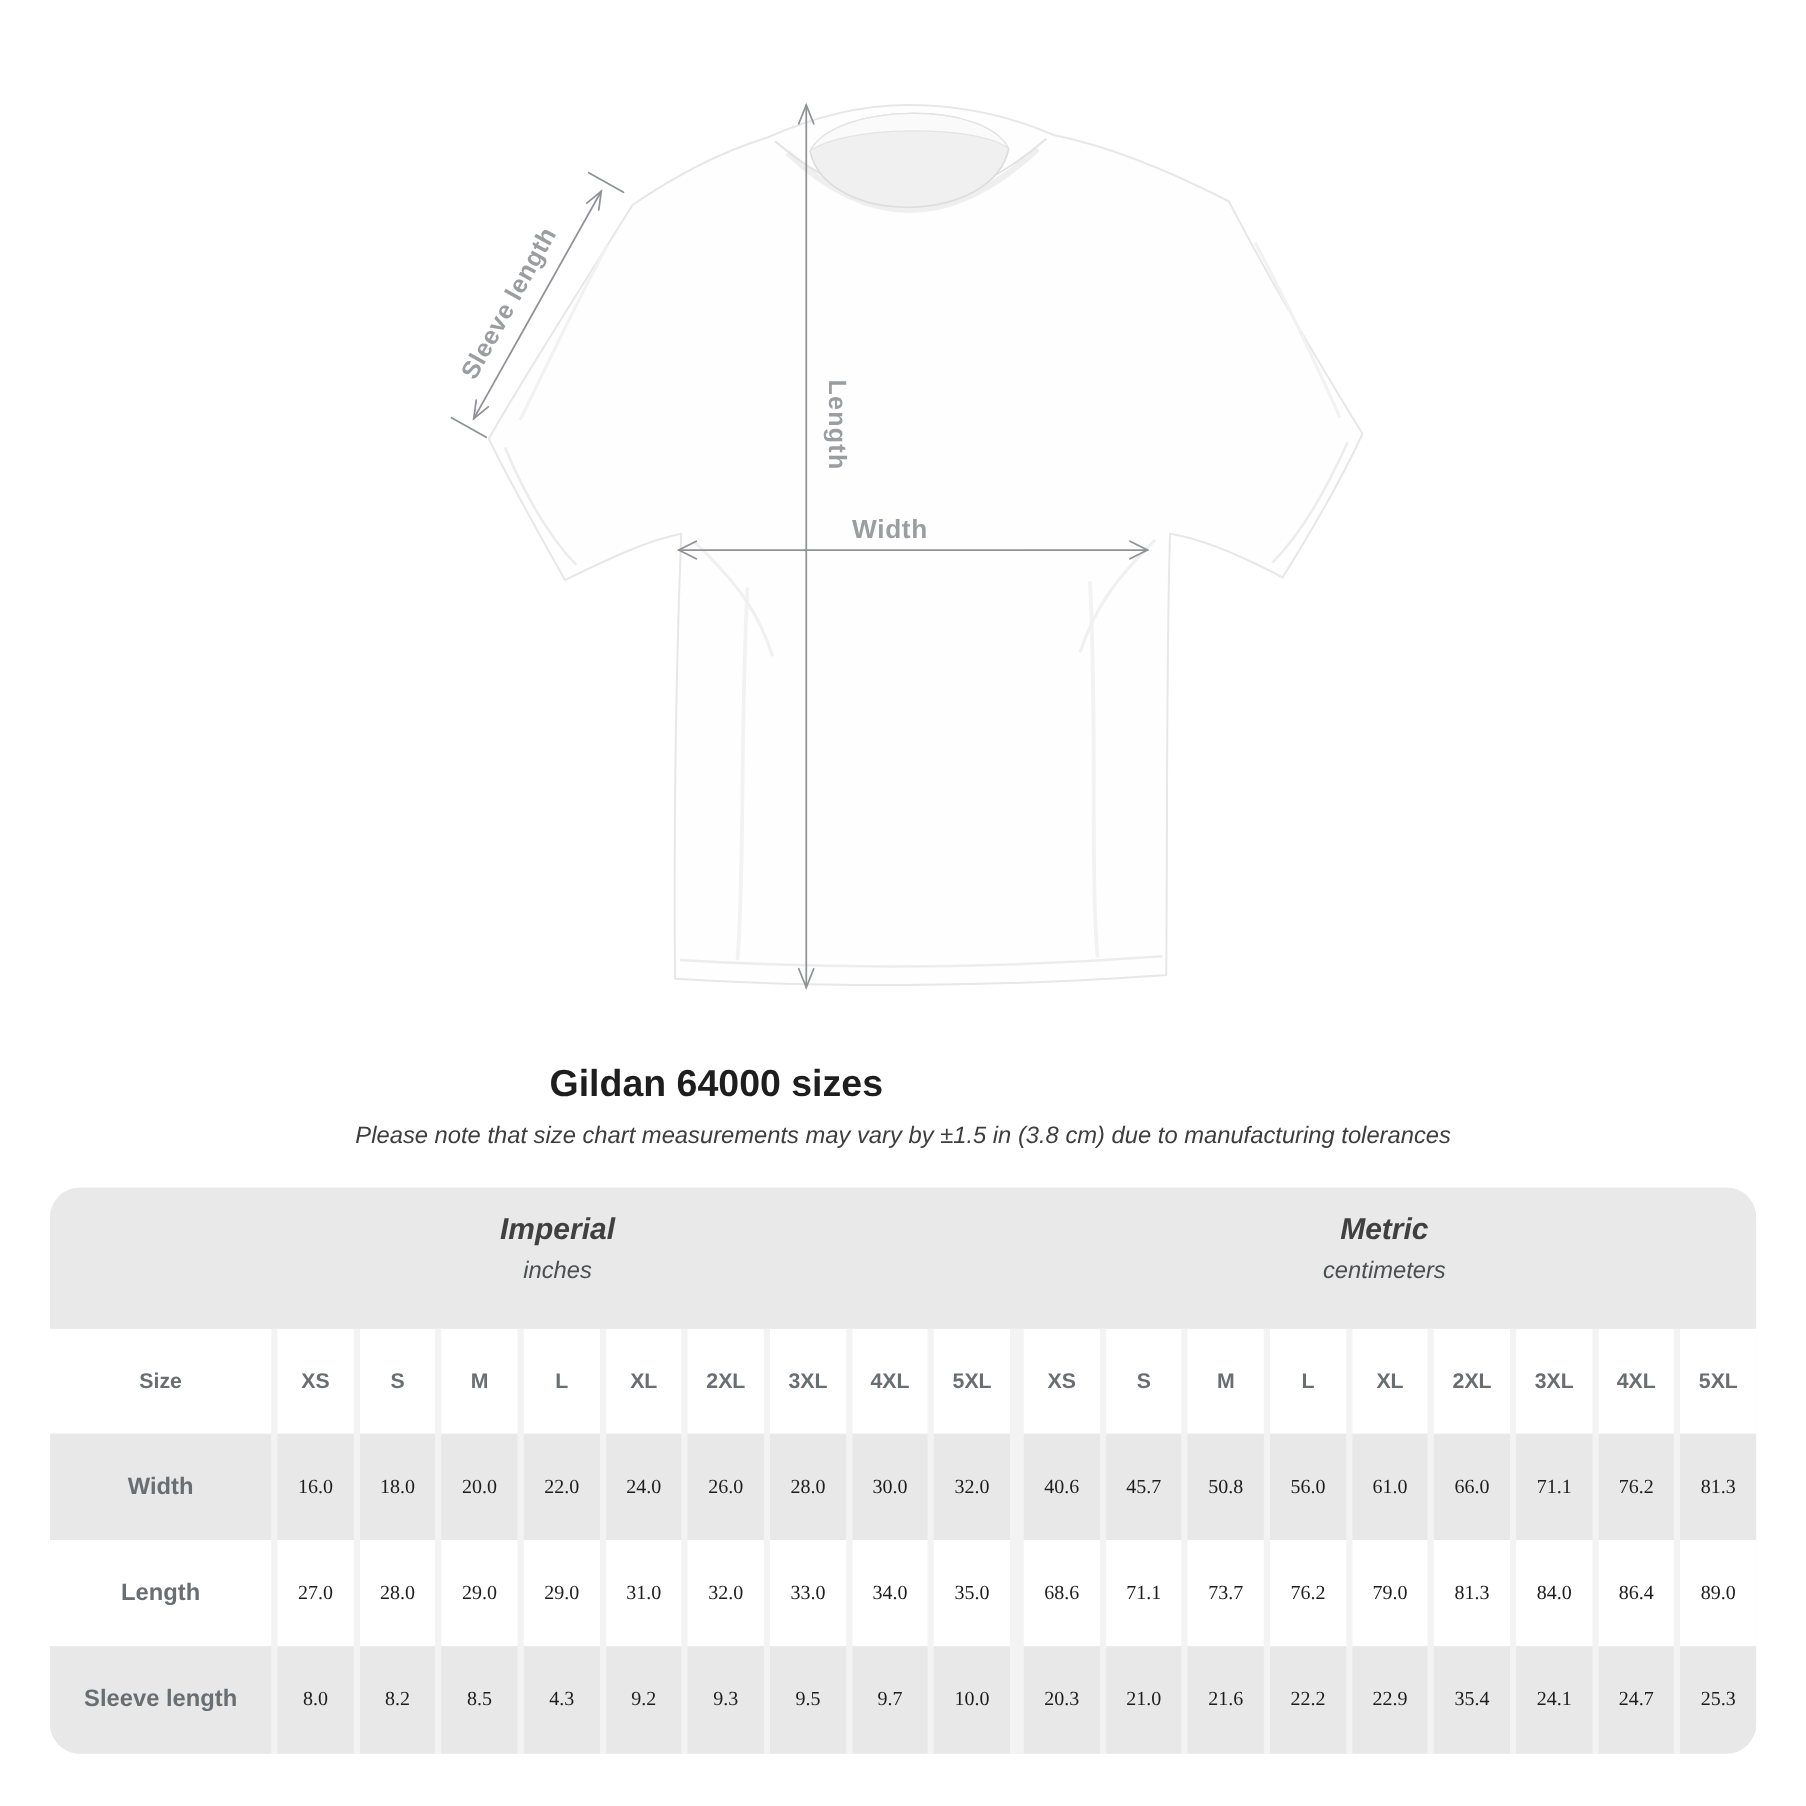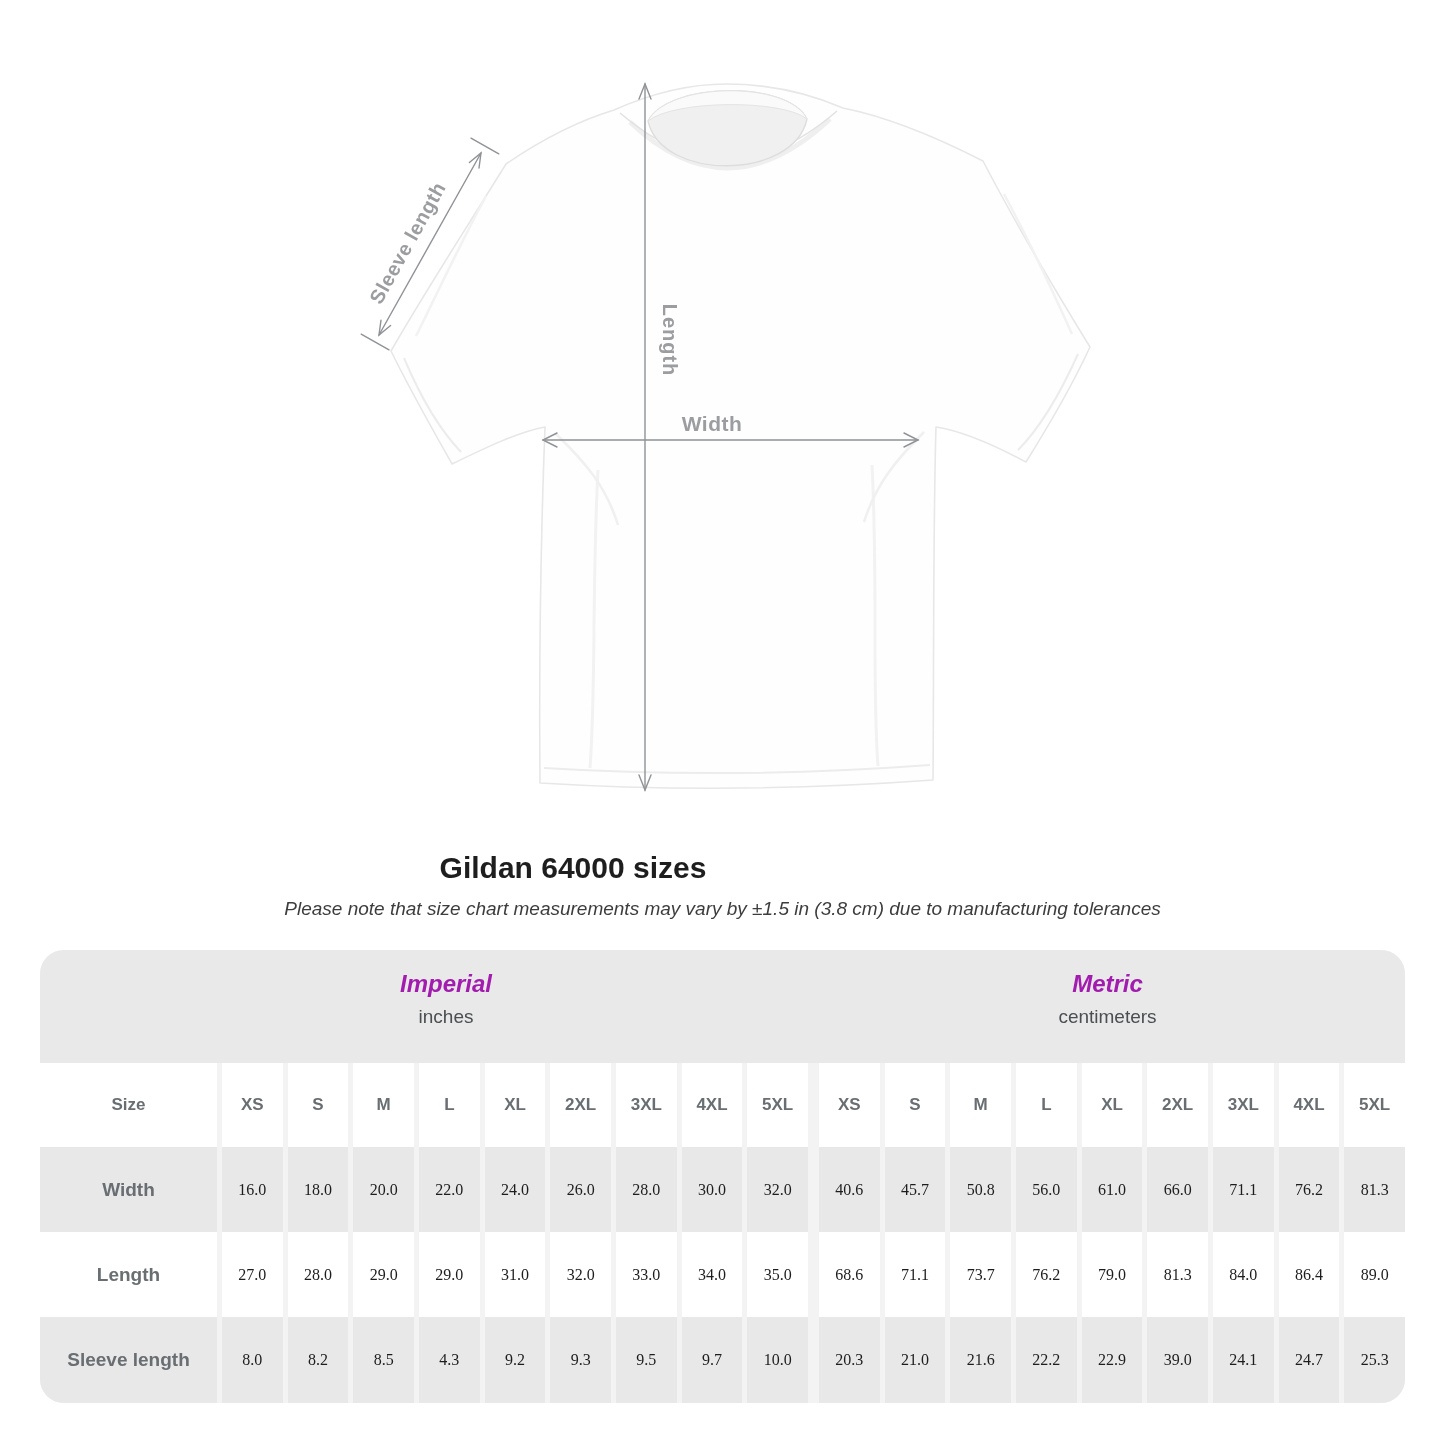--- a/index.html
+++ b/index.html
@@ -20,22 +20,22 @@
   .subtitle { position:absolute; left:0; top:898px; width:1445px; text-align:center;
            font-size:19px; font-style:italic; color:#3d3d3d; }
 
   
   .sizetable { position:absolute; left:40px; top:950px; width:1365px; height:453px;
                border-radius:24px; overflow:hidden; background:#f3f3f3; }
   .band { position:relative; height:113px; background:#e9e9e9; }
   .sec { position:absolute; top:20px; text-align:center; }
   .sec-imperial { left:0; width:812px; }
   .sec-metric { left:770px; width:595px; }
-  .sec-title { font-size:24px; font-weight:700; font-style:italic; color:#a21caf; }
-  .sec-unit { margin-top:8px; font-size:19px; color:#4a4f52; }
+  .sec-title { font-size:24px; font-weight:700; font-style:italic; color:#404040; }
+  .sec-unit { margin-top:8px; font-size:19px; font-style:italic; color:#4a4f52; }
 
   .grid-row { display:grid; grid-template-columns:177px repeat(9,1fr) 1px repeat(9,1fr);
               column-gap:5px; background:#f3f3f3; }
   .r-size { height:84px; }
   .r-data { height:85px; }
   .r-last { height:86px; }
   .cell { display:flex; align-items:center; justify-content:center; }
   .row-white .cell { background:#ffffff; }
   .row-gray  .cell { background:#e8e8e8; }
   .cell.spacer { background:transparent !important; }
@@ -208,20 +208,20 @@
       <div class="cell val">9.3</div>
       <div class="cell val">9.5</div>
       <div class="cell val">9.7</div>
       <div class="cell val">10.0</div>
       <div class="cell spacer"></div>
       <div class="cell val">20.3</div>
       <div class="cell val">21.0</div>
       <div class="cell val">21.6</div>
       <div class="cell val">22.2</div>
       <div class="cell val">22.9</div>
-      <div class="cell val">39.0</div>
+      <div class="cell val">35.4</div>
       <div class="cell val">24.1</div>
       <div class="cell val">24.7</div>
       <div class="cell val">25.3</div>
     </div>
 
   </div>
 </div>
 
 </body></html>

